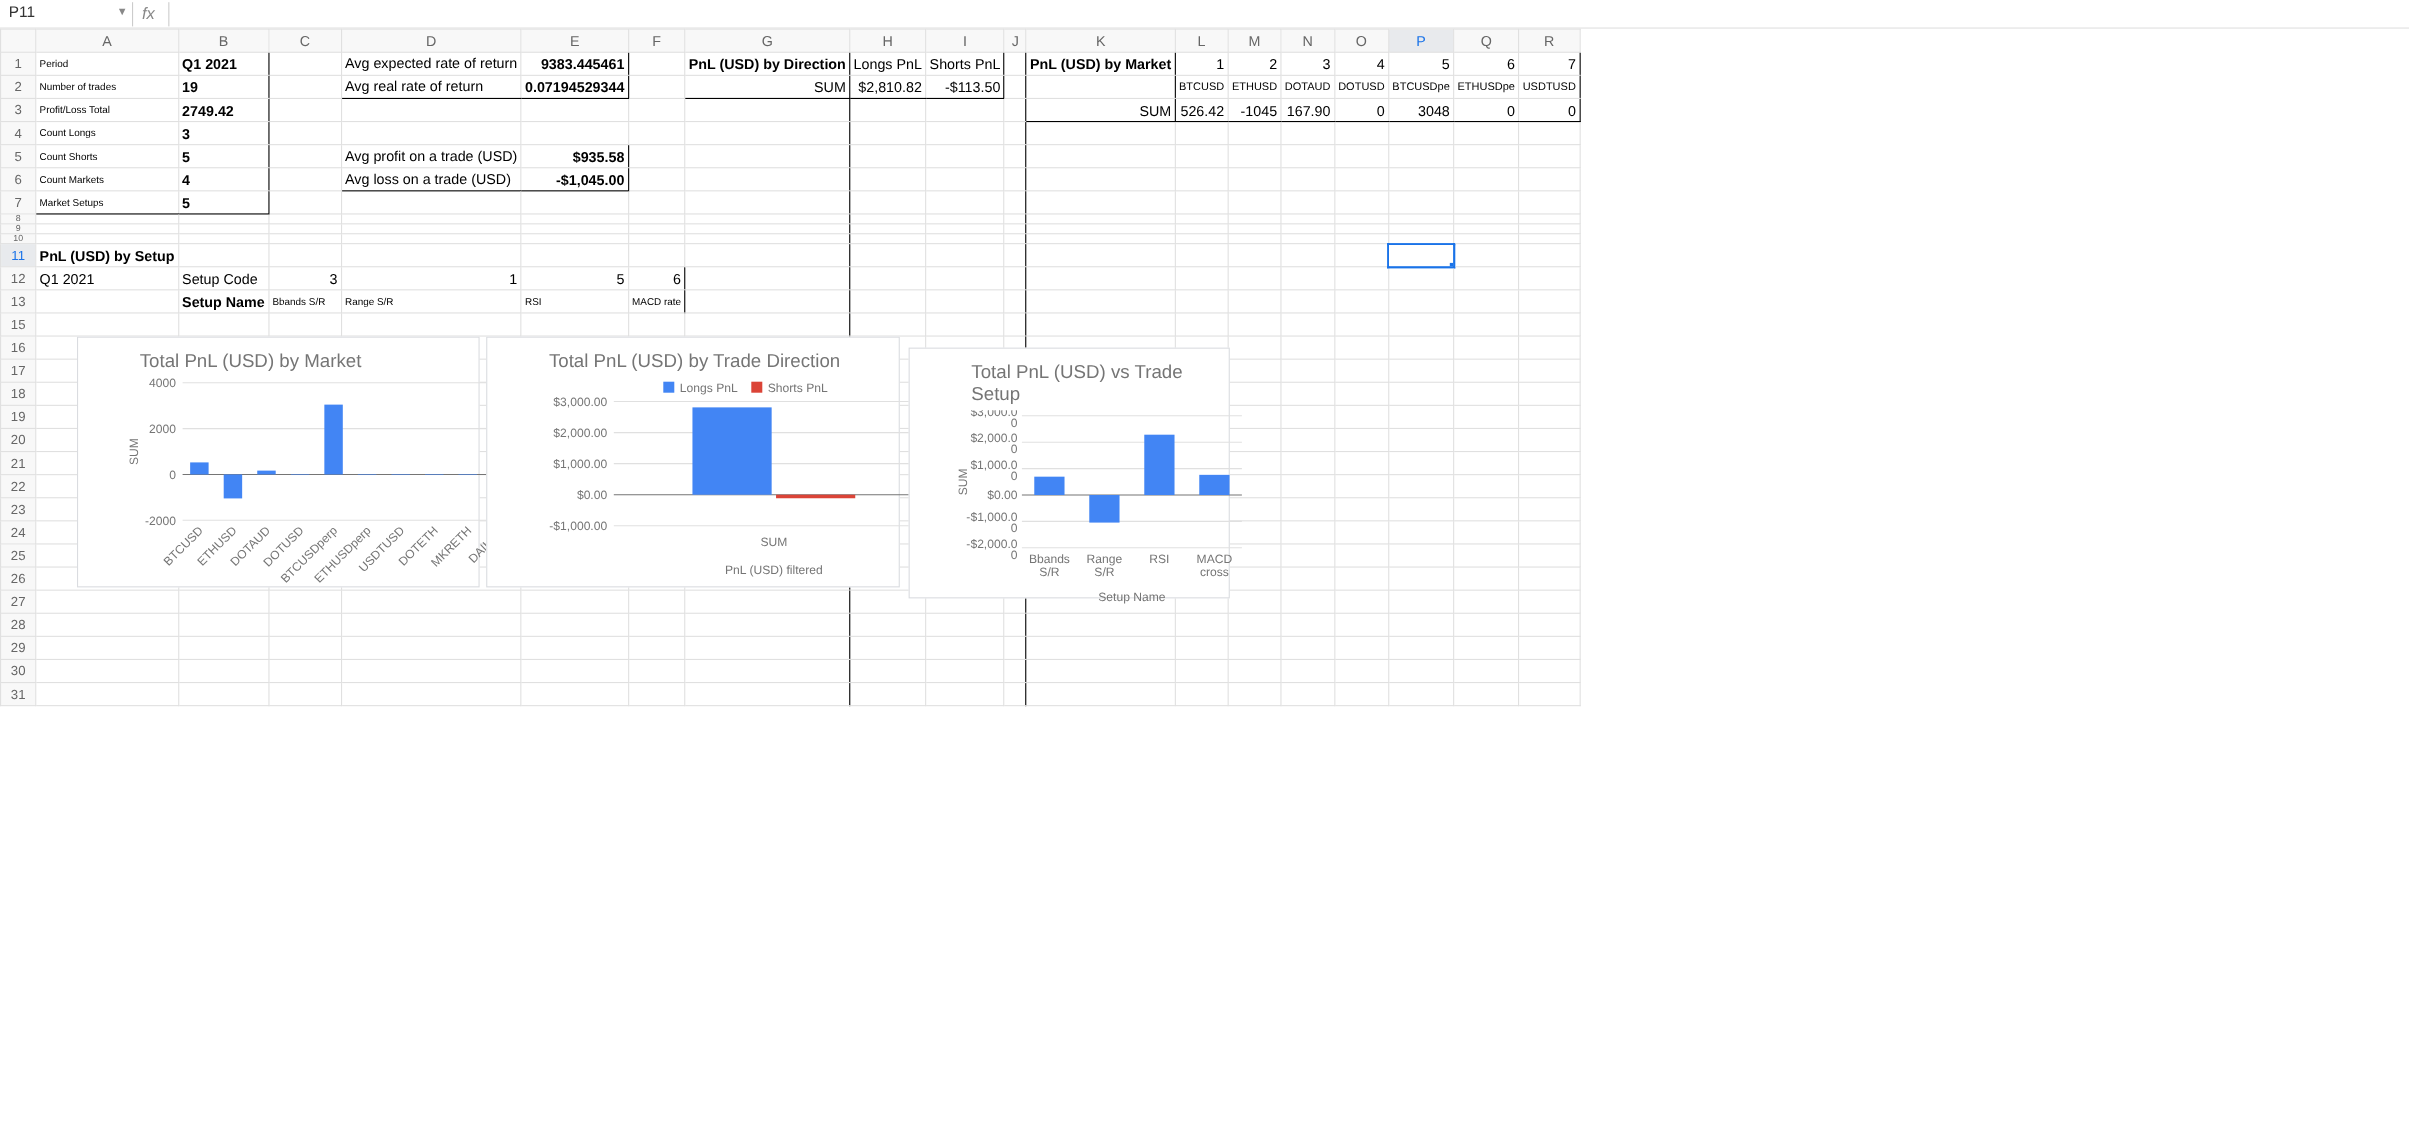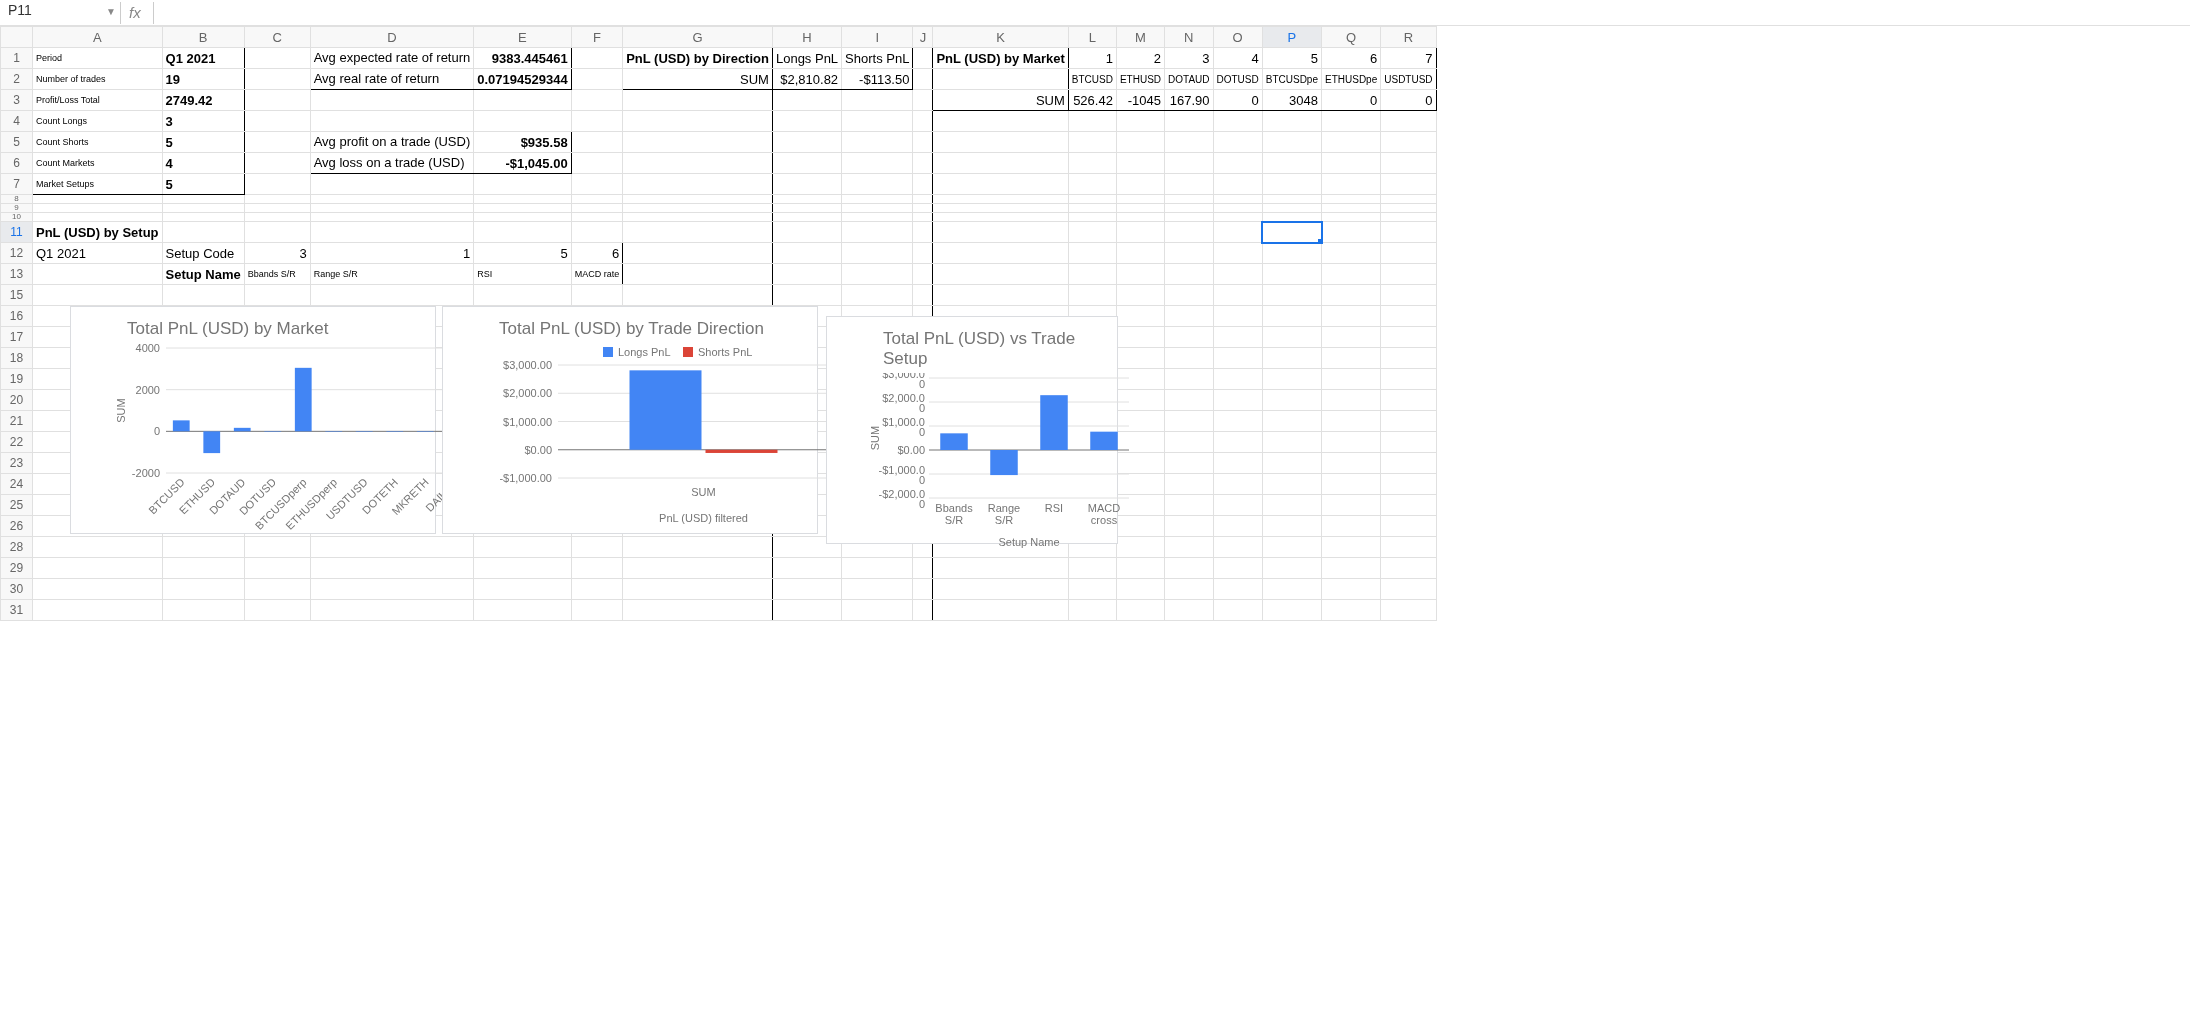--- a/index.html
+++ b/index.html
@@ -606,20 +606,41 @@
           <td class=""></td>
           <td class=""></td>
           <td class=""></td>
           <td class=""></td>
           <td class=""></td>
           <td class=""></td>
           <td class=""></td>
         </tr>
         <tr>
           <th class="rowh">26</th>
+          <td class=""></td>
+          <td class=""></td>
+          <td class=""></td>
+          <td class=""></td>
+          <td class=""></td>
+          <td class=""></td>
+          <td class=" boxR"></td>
+          <td class=""></td>
+          <td class=""></td>
+          <td class=" boxR"></td>
+          <td class=""></td>
+          <td class=""></td>
+          <td class=""></td>
+          <td class=""></td>
+          <td class=""></td>
+          <td class=""></td>
+          <td class=""></td>
+          <td class=""></td>
+        </tr>
+        <tr>
+          <th class="rowh">27</th>
           <td class=""></td>
           <td class=""></td>
           <td class=""></td>
           <td class=""></td>
           <td class=""></td>
           <td class=""></td>
           <td class=" boxR"></td>
           <td class=""></td>
           <td class=""></td>
           <td class=" boxR"></td>

